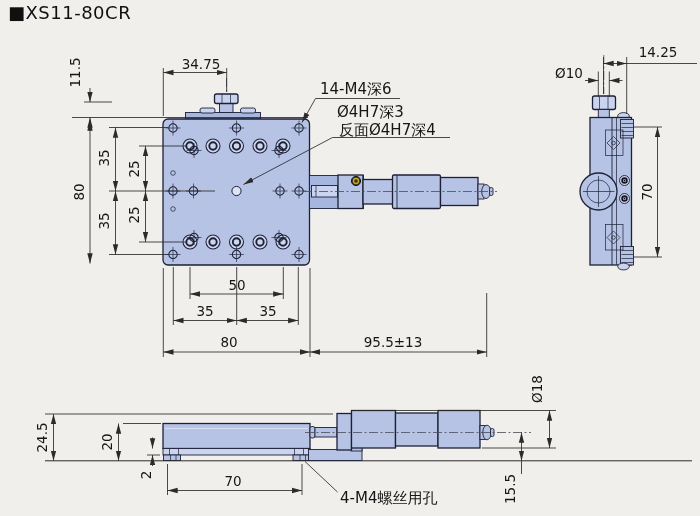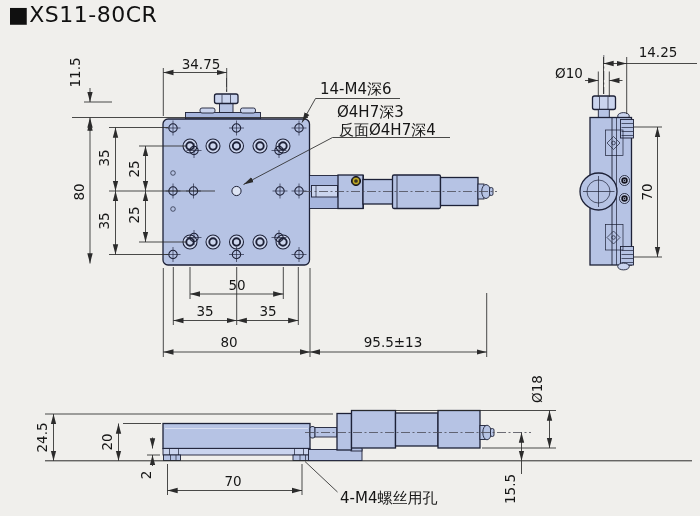--- a/index.html
+++ b/index.html
@@ -1,18 +1,18 @@
 <!DOCTYPE html>
 <html><head>
 <meta charset="utf-8">
 <style>
   html,body{margin:0;padding:0;}
   .stage{position:relative;width:700px;height:516px;background:#f0efec;overflow:hidden;
          font-family:"DejaVu Sans","Liberation Sans",sans-serif;}
-  .title{position:absolute;left:8px;top:2px;font-size:22px;font-weight:500;color:#101010;
+  .title{position:absolute;left:8px;top:2px;font-size:18px;font-weight:500;color:#101010;
          letter-spacing:0.5px;white-space:nowrap;}
   svg{position:absolute;left:0;top:0;}
   .fillB{fill:#b6c3e4}.fillL{fill:#cad4ee}.fillD{fill:#a7b6de}
   .o{stroke:#1d2137;stroke-width:1.3}
   .o2{stroke:#1d2137;stroke-width:0.9}
   .tn{stroke:#1d2137;stroke-width:0.7;fill:none}
   .dim,.ext{stroke:#2b2b2b;stroke-width:0.85;fill:none}
   .cl{stroke:#4a4a55;stroke-width:0.8;fill:none;stroke-dasharray:9 2.5 2 2.5}
   .hl{stroke:#d9dff2;stroke-width:1}
   .base{stroke:#2b2b2b;stroke-width:1;fill:none}

